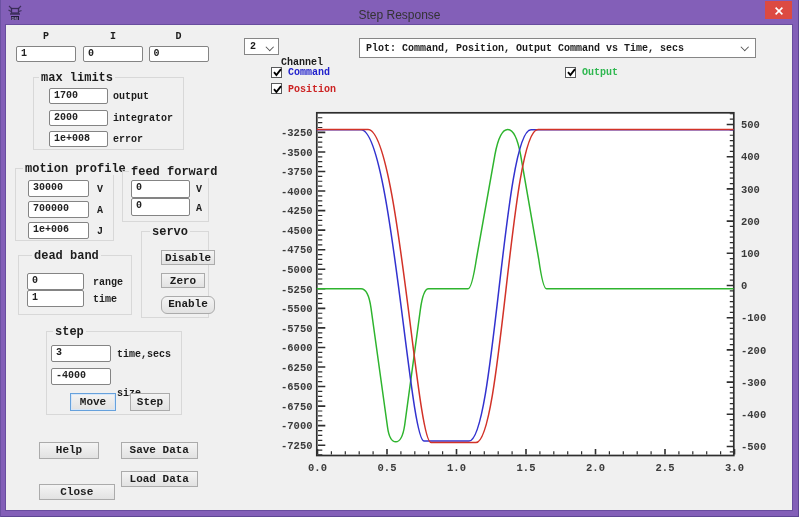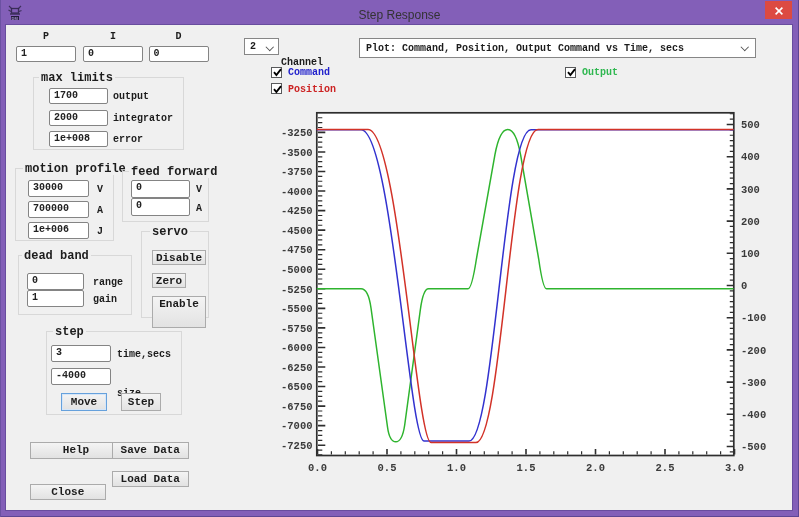--- a/index.html
+++ b/index.html
@@ -9,21 +9,21 @@
   text-align:center; font-family:"Liberation Sans", sans-serif; font-size:12px; color:#333; }
 #closebtn { position:absolute; left:765px; top:1px; width:27px; height:18px; background:#dc4a42; }
 #closebtn svg { position:absolute; left:9.5px; top:6px; }
 .lbl { position:absolute; font-size:10px; font-weight:bold; color:#1c1c1c; white-space:pre; }
 .tb { position:absolute; background:#fff; border:1px solid #848484; font-size:10px;
   font-weight:bold; color:#222; padding-left:4px; line-height:14px; border-radius:2px; }
 .grp { position:absolute; border:1px solid #d8d8d8; }
 .gl { position:absolute; top:-6px; background:#f0f0f0; padding:0 2px; font-size:12px;
   font-weight:bold; color:#1c1c1c; line-height:12px; white-space:pre; }
 .btn { position:absolute; border:1px solid #ababab; background:linear-gradient(#f4f4f4,#e2e2e2);
-  font-size:11px; font-weight:bold; color:#1c1c1c; text-align:center; }
+  font-size:11px; font-weight:bold; color:#1c1c1c; text-align:center;margin-left:9px; }
 .cb { position:absolute; width:11px; height:11px; background:#fff; border:1px solid #58595b; }
 .cb svg { position:absolute; left:0.5px; top:0.5px; }
 .chev { position:absolute; width:5.5px; height:5.5px; border-right:1.2px solid #4e4e4e;
   border-bottom:1.2px solid #4e4e4e; transform:rotate(45deg); }
 </style></head><body>
 <div id="content"></div>
 <div style="position:absolute;right:0;top:0;width:1.5px;height:517px;background:#5d4693;"></div>
 <div style="position:absolute;left:0;bottom:0;width:799px;height:1.5px;background:#5d4693;"></div>
 <div style="position:absolute;left:0;top:0;width:1px;height:517px;background:#6b51a2;"></div>
 <div id="title">Step Response</div>
@@ -100,43 +100,43 @@
   <div class="gl" style="left:6px;">feed forward</div>
   <div class="tb" style="left:8px;top:8px;width:59px;height:18px;">0</div>
   <div class="lbl" style="left:73px;top:12px;">V</div>
   <div class="tb" style="left:8px;top:26px;width:59px;height:18px;">0</div>
   <div class="lbl" style="left:73px;top:31px;">A</div>
 </div>
 
 <div class="grp" style="left:141px;top:231px;width:68px;height:87px;">
   <div class="gl" style="left:8px;">servo</div>
   <div class="btn" style="left:10px;top:18px;width:54px;height:15px;line-height:14px;">Disable</div>
-  <div class="btn" style="left:10px;top:41px;width:34px;height:15px;line-height:14px;">Zero</div>
-  <div class="btn" style="left:10px;top:64px;width:54px;height:32px;line-height:14px;">Enable</div>
+  <div class="btn" style="left:10px;top:41px;width:44px;height:15px;line-height:14px;">Zero</div>
+  <div class="btn" style="left:10px;top:64px;width:54px;height:18px;line-height:14px;border-radius:6px;">Enable</div>
 </div>
 
 <div class="grp" style="left:18px;top:255px;width:114px;height:60px;">
-  <div class="gl" style="left:3px;">dead band</div>
+  <div class="gl" style="left:13px;">dead band</div>
   <div class="tb" style="left:8px;top:17px;width:57px;height:17px;">0</div>
   <div class="lbl" style="left:74px;top:21px;">range</div>
   <div class="tb" style="left:8px;top:34px;width:57px;height:17px;">1</div>
-  <div class="lbl" style="left:74px;top:38px;">gain</div>
+  <div class="lbl" style="left:74px;top:38px;">time</div>
 </div>
 
 <div class="grp" style="left:46px;top:331px;width:136px;height:84px;">
   <div class="gl" style="left:6px;">step</div>
   <div class="tb" style="left:4px;top:13px;width:60px;height:17px;">3</div>
   <div class="lbl" style="left:70px;top:17px;">time,secs</div>
   <div class="tb" style="left:4px;top:36px;width:60px;height:17px;">-4000</div>
   <div class="lbl" style="left:70px;top:56px;">size</div>
   <div class="btn" style="left:14px;top:61px;width:46px;height:18px;line-height:17px;border:1px solid #66a1dc;box-shadow:inset 0 0 0 1px #d6e6f8;">Move</div>
   <div class="btn" style="left:74px;top:61px;width:40px;height:18px;line-height:17px;">Step</div>
 </div>
 
-<div class="btn" style="left:30px;top:442px;width:92px;height:16.5px;line-height:15.5px;">Help</div>
+<div class="btn" style="left:30px;top:442px;width:60px;height:16.5px;line-height:15.5px;">Help</div>
 <div class="btn" style="left:112px;top:442px;width:76.5px;height:16.5px;line-height:15.5px;">Save Data</div>
 <div class="btn" style="left:30px;top:484px;width:75.5px;height:16px;line-height:15px;">Close</div>
 <div class="btn" style="left:112px;top:471px;width:76.5px;height:16px;line-height:15px;">Load Data</div>
 
 <svg style="position:absolute;left:0;top:0;" width="799" height="517" viewBox="0 0 799 517">
 <rect x="316.8" y="112.8" width="417" height="342.7" fill="#ffffff" stroke="#2e2e2e" stroke-width="1.7"></rect>
 <path d="M318,117.74h4.3 M318,122.63h4.3 M318,127.51h4.3 M318,137.29h4.3 M318,142.17h4.3 M318,147.06h4.3 M318,156.84h4.3 M318,161.72h4.3 M318,166.61h4.3 M318,176.39h4.3 M318,181.27h4.3 M318,186.16h4.3 M318,195.94h4.3 M318,200.82h4.3 M318,205.71h4.3 M318,215.49h4.3 M318,220.37h4.3 M318,225.26h4.3 M318,235.04h4.3 M318,239.92h4.3 M318,244.81h4.3 M318,254.59h4.3 M318,259.47h4.3 M318,264.36h4.3 M318,274.14h4.3 M318,279.02h4.3 M318,283.91h4.3 M318,293.69h4.3 M318,298.57h4.3 M318,303.46h4.3 M318,313.24h4.3 M318,318.12h4.3 M318,323.01h4.3 M318,332.79h4.3 M318,337.67h4.3 M318,342.56h4.3 M318,352.34h4.3 M318,357.22h4.3 M318,362.11h4.3 M318,371.89h4.3 M318,376.77h4.3 M318,381.66h4.3 M318,391.44h4.3 M318,396.32h4.3 M318,401.21h4.3 M318,410.99h4.3 M318,415.87h4.3 M318,420.76h4.3 M318,430.54h4.3 M318,435.42h4.3 M318,440.31h4.3 M318,450.09h4.3 M318,454.97h4.3 M733.2,113.77h-3.4 M733.2,119.13h-3.4 M733.2,129.87h-3.4 M733.2,135.23h-3.4 M733.2,140.6h-3.4 M733.2,145.97h-3.4 M733.2,151.33h-3.4 M733.2,162.07h-3.4 M733.2,167.43h-3.4 M733.2,172.8h-3.4 M733.2,178.17h-3.4 M733.2,183.53h-3.4 M733.2,194.27h-3.4 M733.2,199.63h-3.4 M733.2,205.0h-3.4 M733.2,210.37h-3.4 M733.2,215.73h-3.4 M733.2,226.47h-3.4 M733.2,231.83h-3.4 M733.2,237.2h-3.4 M733.2,242.57h-3.4 M733.2,247.93h-3.4 M733.2,258.67h-3.4 M733.2,264.03h-3.4 M733.2,269.4h-3.4 M733.2,274.77h-3.4 M733.2,280.13h-3.4 M733.2,290.87h-3.4 M733.2,296.23h-3.4 M733.2,301.6h-3.4 M733.2,306.97h-3.4 M733.2,312.33h-3.4 M733.2,323.07h-3.4 M733.2,328.43h-3.4 M733.2,333.8h-3.4 M733.2,339.17h-3.4 M733.2,344.53h-3.4 M733.2,355.27h-3.4 M733.2,360.63h-3.4 M733.2,366.0h-3.4 M733.2,371.37h-3.4 M733.2,376.73h-3.4 M733.2,387.47h-3.4 M733.2,392.83h-3.4 M733.2,398.2h-3.4 M733.2,403.57h-3.4 M733.2,408.93h-3.4 M733.2,419.67h-3.4 M733.2,425.03h-3.4 M733.2,430.4h-3.4 M733.2,435.77h-3.4 M733.2,441.13h-3.4 M733.2,451.87h-3.4 M331.4,454.6v-3.4 M345.3,454.6v-3.4 M359.2,454.6v-3.4 M373.1,454.6v-3.4 M400.9,454.6v-3.4 M414.8,454.6v-3.4 M428.7,454.6v-3.4 M442.6,454.6v-3.4 M470.4,454.6v-3.4 M484.3,454.6v-3.4 M498.2,454.6v-3.4 M512.1,454.6v-3.4 M539.9,454.6v-3.4 M553.8,454.6v-3.4 M567.7,454.6v-3.4 M581.6,454.6v-3.4 M609.4,454.6v-3.4 M623.3,454.6v-3.4 M637.2,454.6v-3.4 M651.1,454.6v-3.4 M678.9,454.6v-3.4 M692.8,454.6v-3.4 M706.7,454.6v-3.4 M720.6,454.6v-3.4" stroke="#2e2e2e" stroke-width="1.2" fill="none"></path>
 <path d="M318,132.4h7.3 M318,151.95h7.3 M318,171.5h7.3 M318,191.05h7.3 M318,210.6h7.3 M318,230.15h7.3 M318,249.7h7.3 M318,269.25h7.3 M318,288.8h7.3 M318,308.35h7.3 M318,327.9h7.3 M318,347.45h7.3 M318,367.0h7.3 M318,386.55h7.3 M318,406.1h7.3 M318,425.65h7.3 M318,445.2h7.3 M733.2,124.5h-6.5 M733.2,156.7h-6.5 M733.2,188.9h-6.5 M733.2,221.1h-6.5 M733.2,253.3h-6.5 M733.2,285.5h-6.5 M733.2,317.7h-6.5 M733.2,349.9h-6.5 M733.2,382.1h-6.5 M733.2,414.3h-6.5 M733.2,446.5h-6.5 M317.5,454.6v-5.6 M387.0,454.6v-5.6 M456.5,454.6v-5.6 M526.0,454.6v-5.6 M595.5,454.6v-5.6 M665.0,454.6v-5.6 M734.5,454.6v-5.6" stroke="#2e2e2e" stroke-width="1.6" fill="none"></path>
 <g font-family="Liberation Mono" font-size="10.5px" font-weight="bold" fill="#3b3b3b">
 <text x="312.5" y="136.1" text-anchor="end">-3250</text>

